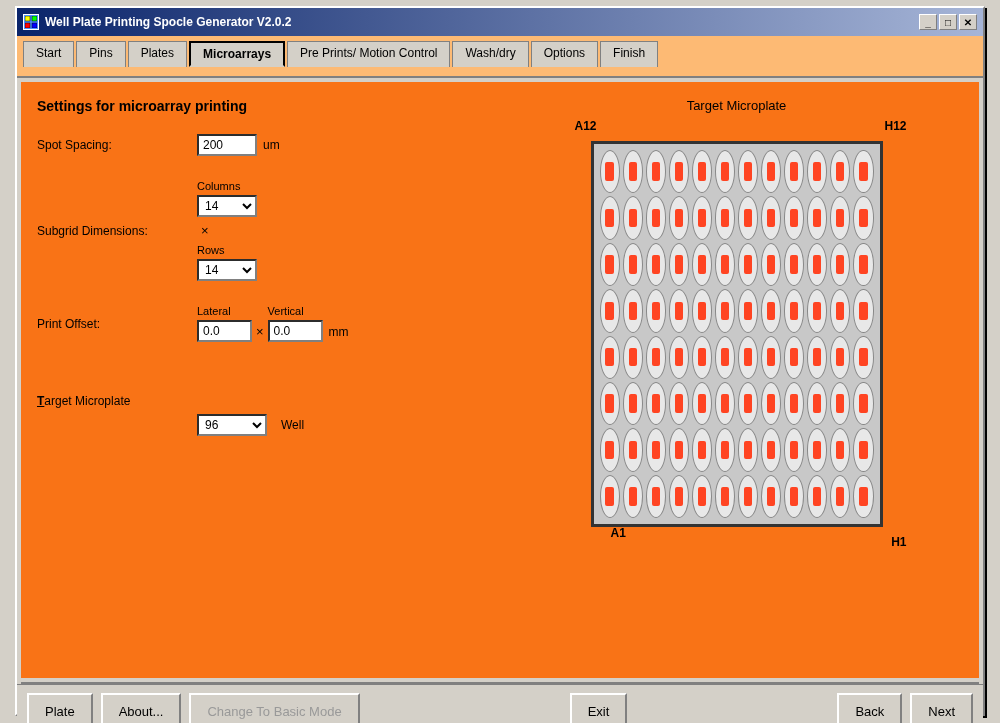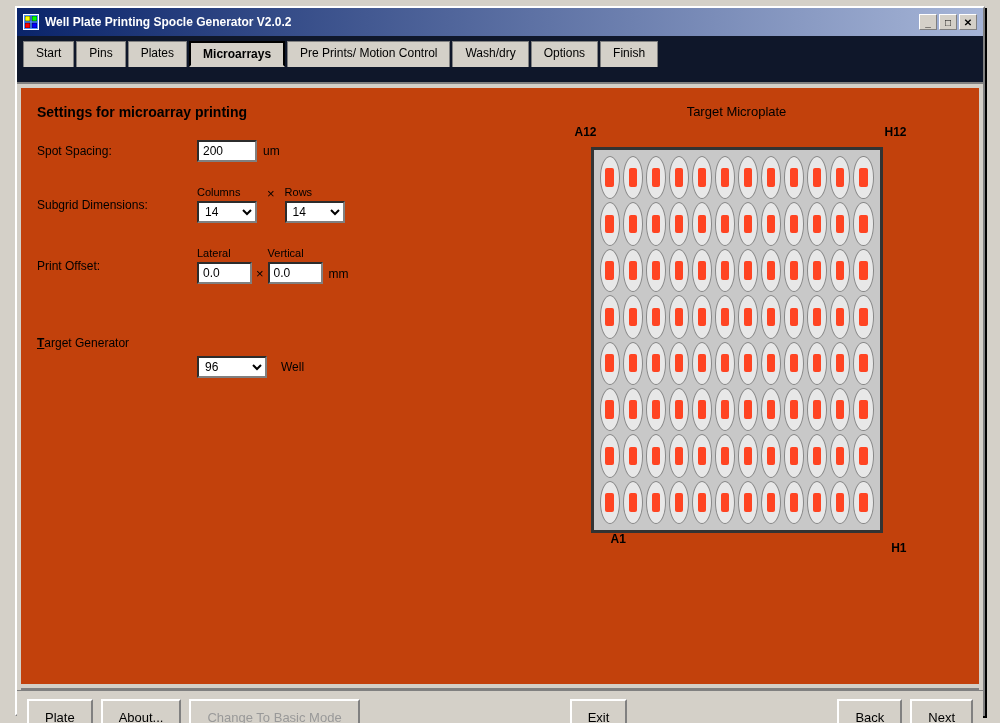--- a/index.html
+++ b/index.html
@@ -64,22 +64,22 @@
       display: flex;
       align-items: center;
       justify-content: center;
       cursor: pointer;
       font-weight: bold;
       color: #000;
     }
     .title-btn.close { background: #d4d0c8; }
     .tabs-bar {
       display: flex;
-      padding: 4px 6px 16px;
-      background: #0f172a;
+      padding: 4px 6px 10px;
+      background: #fdba74;
       border-bottom: 2px solid #808080;
     }
     .tab {
       padding: 4px 12px;
       border: 1px solid #808080;
       border-bottom: none;
       background: #d4d0c8;
       cursor: pointer;
       font-size: 12px;
       margin-right: 2px;
@@ -87,21 +87,21 @@
       top: 1px;
     }
     .tab.active {
       background: #d4d0c8;
       border: 2px solid #000;
       border-bottom: 2px solid #d4d0c8;
       font-weight: bold;
       z-index: 1;
     }
     .content {
-      background: #c2410c;
+      background: #f97316;
       margin: 4px;
       padding: 16px;
       height: calc(100% - 110px);
       display: flex;
       gap: 20px;
     }
     .left-panel {
       flex: 1;
     }
     .right-panel {
@@ -135,20 +135,21 @@
       font-family: Tahoma, Arial, sans-serif;
     }
     .field-unit {
       margin-left: 6px;
       font-size: 12px;
     }
     .subgrid-row {
       display: flex;
       align-items: flex-start;
       gap: 6px;
+      flex-direction: column;
     }
     .subgrid-col {
       display: flex;
       flex-direction: column;
       align-items: flex-start;
     }
     .subgrid-label {
       font-size: 11px;
       margin-bottom: 3px;
     }
@@ -356,21 +357,21 @@
           <div class="offset-col">
             <span class="offset-label">Vertical</span>
             <input class="offset-input" type="text" value="0.0" style="">
           </div>
           <span class="field-unit" style="align-self:flex-end;margin-bottom:3px;">mm</span>
         </div>
       </div>
 
       <div class="field-row">
         <div class="field-label">
-          <span style="text-decoration:underline;font-weight:bold;">T</span><span>arget Generator</span>
+          <span style="text-decoration:underline;font-weight:bold;">T</span><span>arget Microplate</span>
         </div>
         <div class="target-row">
           <select class="dropdown" style="width:70px;">
             <option>96</option>
             <option>384</option>
             <option>1536</option>
           </select>
           <span class="field-unit">Well</span>
         </div>
       </div>

